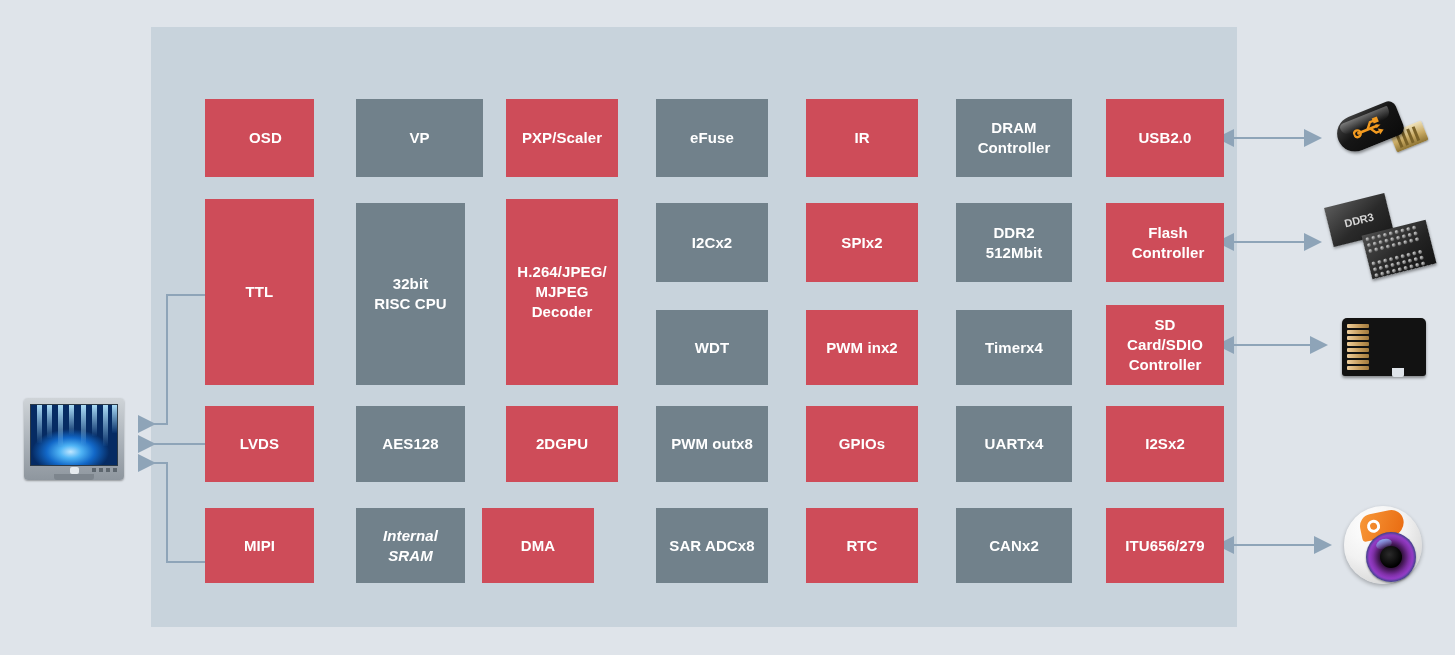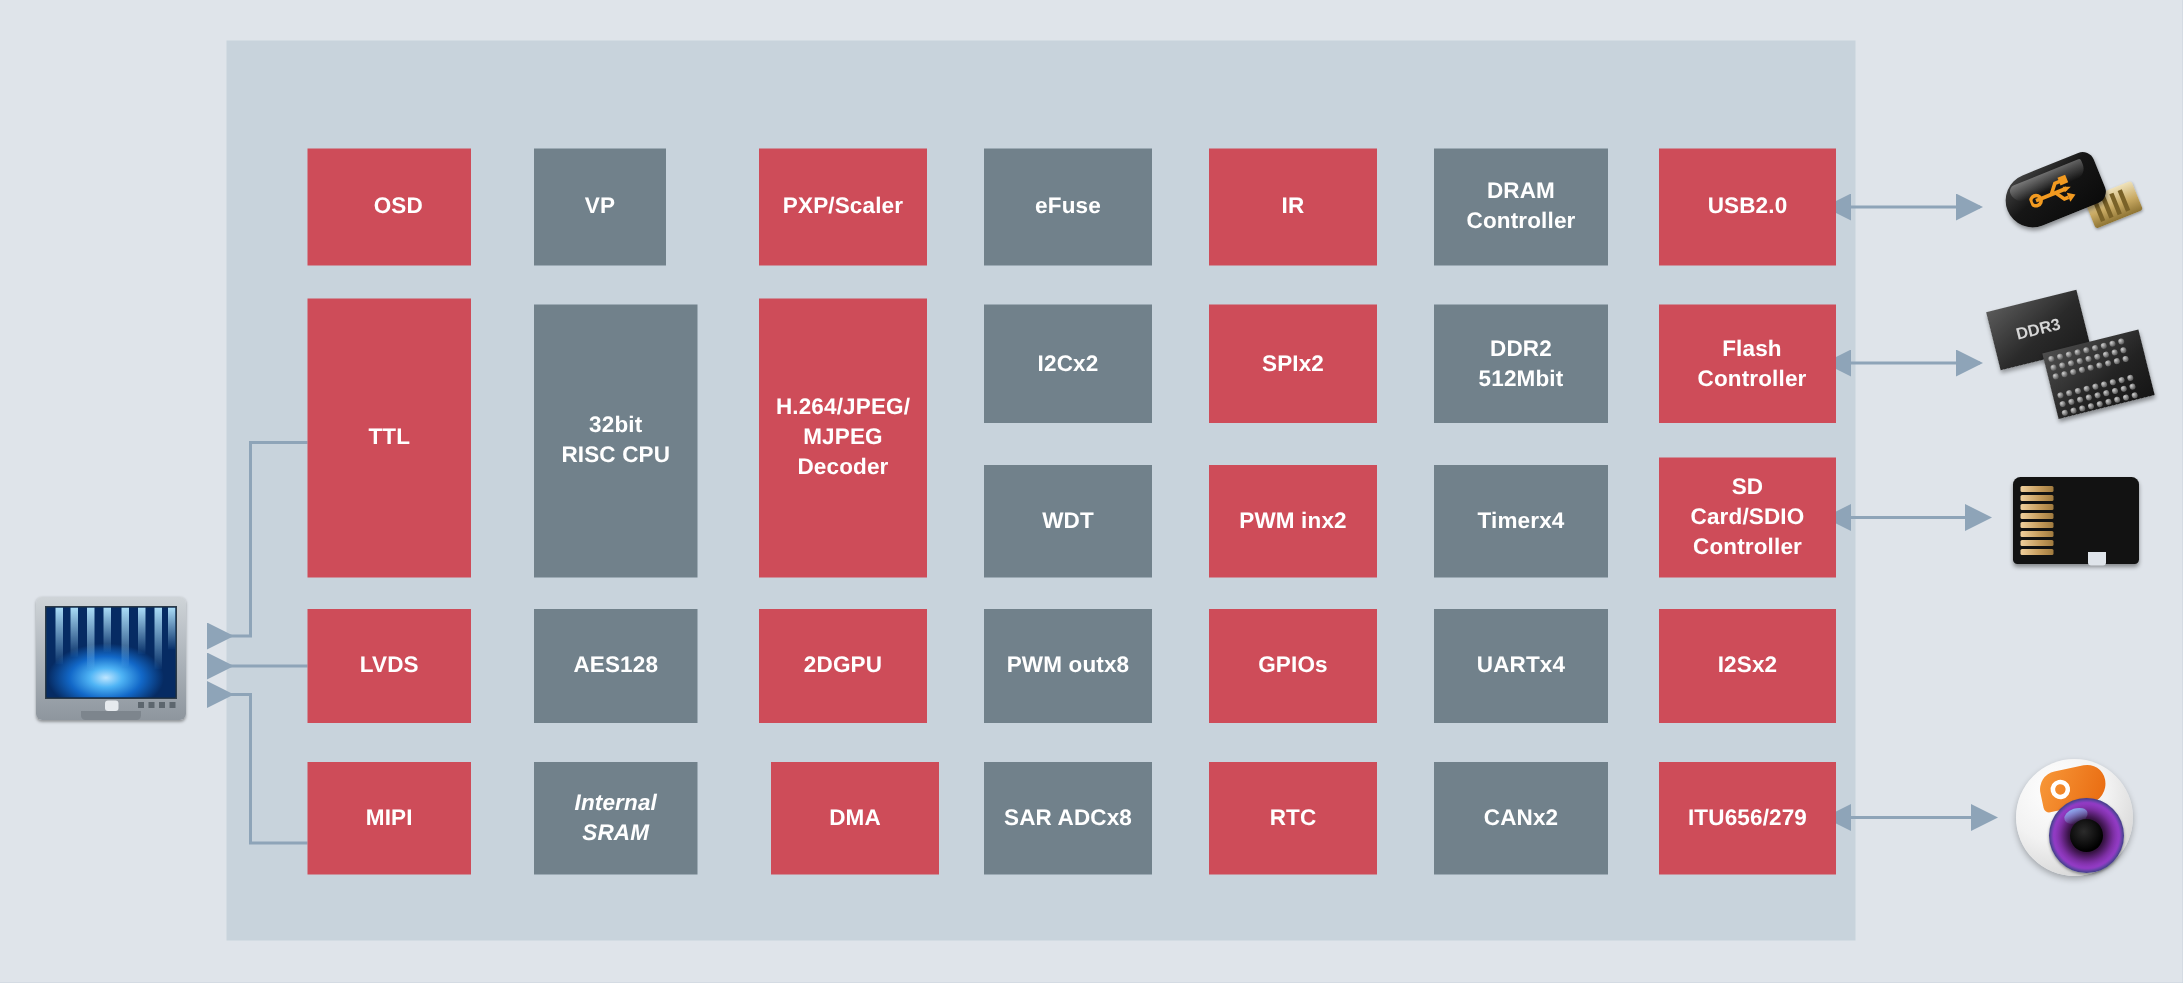--- a/index.html
+++ b/index.html
@@ -237,21 +237,21 @@
       </div>
       <div class="blk red" style="left: 205px; top: 199px; width: 109px; height: 186px;">
         <span class="lbl">TTL</span>
       </div>
       <div class="blk red" style="left: 205px; top: 406px; width: 109px; height: 76px;">
         <span class="lbl">LVDS</span>
       </div>
       <div class="blk red" style="left: 205px; top: 508px; width: 109px; height: 75px;">
         <span class="lbl">MIPI</span>
       </div>
-      <div class="blk gray" style="left: 356px; top: 99px; width: 88px; height: 78px;">
+      <div class="blk gray" style="left: 356px; top: 99px; width: 127px; height: 78px;">
         <span class="lbl">VP</span>
       </div>
       <div class="blk gray" style="left: 356px; top: 203px; width: 109px; height: 182px;">
         <span class="lbl">32bit
 RISC CPU</span>
       </div>
       <div class="blk gray" style="left: 356px; top: 406px; width: 109px; height: 76px;">
         <span class="lbl">AES128</span>
       </div>
       <div class="blk gray" style="left: 356px; top: 508px; width: 109px; height: 75px; font-style: italic;">
@@ -262,21 +262,21 @@
         <span class="lbl">PXP/Scaler</span>
       </div>
       <div class="blk red" style="left: 506px; top: 199px; width: 112px; height: 186px;">
         <span class="lbl">H.264/JPEG/
 MJPEG
 Decoder</span>
       </div>
       <div class="blk red" style="left: 506px; top: 406px; width: 112px; height: 76px;">
         <span class="lbl">2DGPU</span>
       </div>
-      <div class="blk red" style="left: 514px; top: 508px; width: 112px; height: 75px;">
+      <div class="blk red" style="left: 482px; top: 508px; width: 112px; height: 75px;">
         <span class="lbl">DMA</span>
       </div>
       <div class="blk gray" style="left: 656px; top: 99px; width: 112px; height: 78px;">
         <span class="lbl">eFuse</span>
       </div>
       <div class="blk gray" style="left: 656px; top: 203px; width: 112px; height: 79px;">
         <span class="lbl">I2Cx2</span>
       </div>
       <div class="blk gray" style="left: 656px; top: 310px; width: 112px; height: 75px;">
         <span class="lbl">WDT</span>

